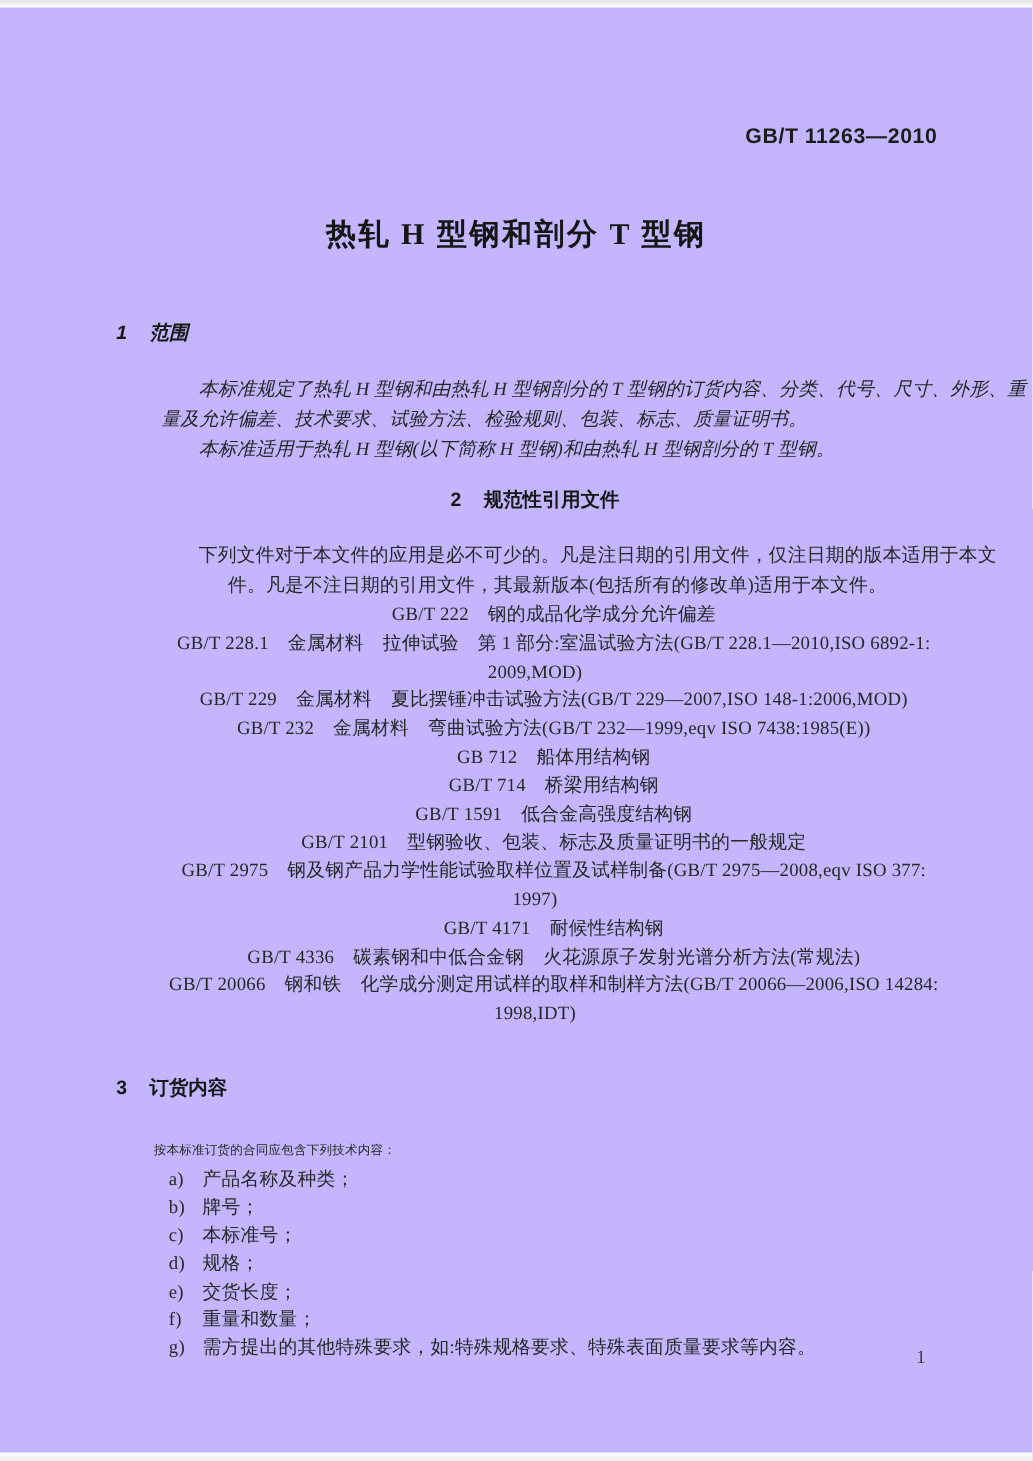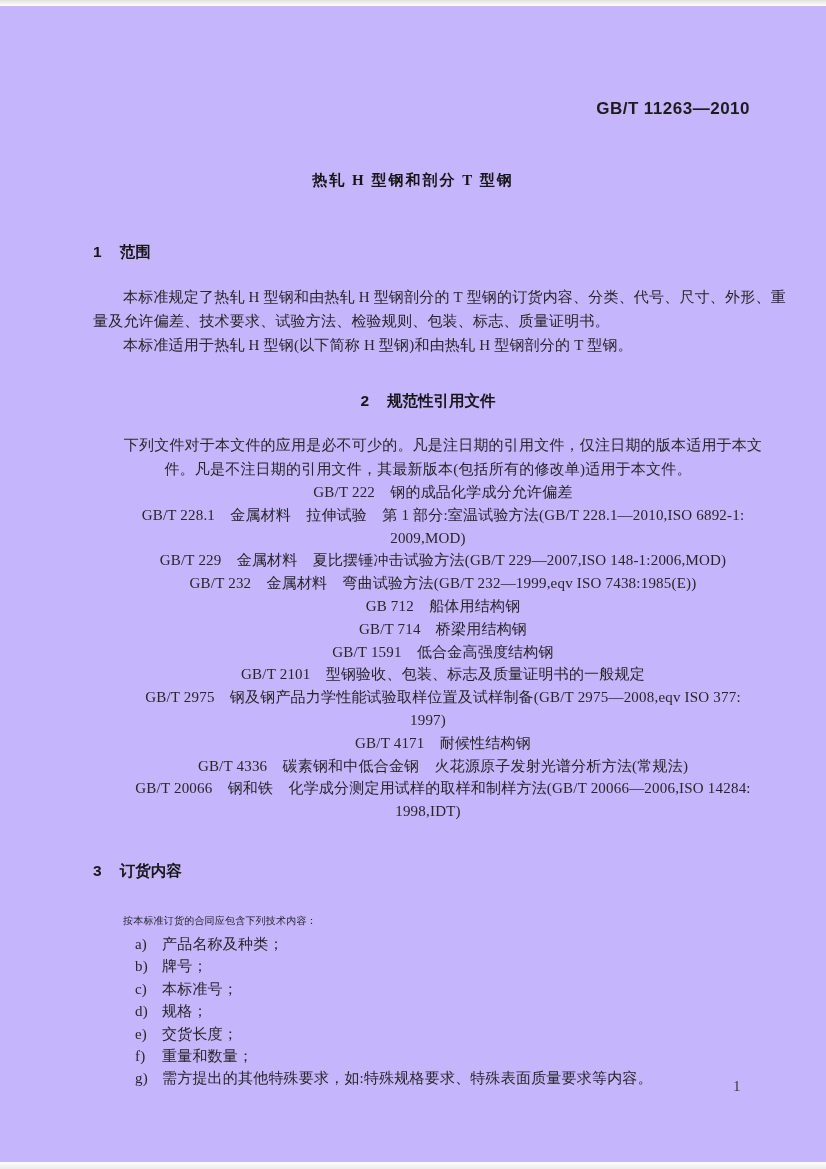--- a/index.html
+++ b/index.html
@@ -35,51 +35,52 @@
     color: #1c1c1c;
     white-space: nowrap;
   }
   .doc-code .code-prefix { margin-right: 5px; }
   .doc-title {
     position: absolute;
     top: 171px;
     left: 0;
     width: 100%;
     text-align: center;
-    font-size: 15px;
+    font-size: 24px;
     font-weight: bold;
     letter-spacing: 2px;
     color: #161616;
     white-space: nowrap;
   }
   .section {
     position: absolute;
     left: 93px;
     width: 670px;
   }
-  .sec-s1 { top: 242px; }
+  .sec-s1 { top: 257px; font-style: italic; }
   .sec-s2 { top: 391px; text-align: center; }
   .sec-s3 { top: 861px; }
   .sec-heading {
     font-family: "Liberation Sans", "DejaVu Sans", sans-serif;
     font-weight: bold;
     font-size: 15.5px;
     line-height: 20px;
     color: #171717;
     white-space: nowrap;
   }
   .sec-s1 .sec-heading { margin-bottom: 23px; }
   .sec-s2 .sec-heading { margin-bottom: 22px; }
   .sec-s3 .sec-heading { margin-bottom: 28px; }
   .sec-heading .sec-num { display: inline-block; margin-right: 18px; }
   .line {
     font-size: 15px;
     line-height: 24px;
     white-space: nowrap;
     letter-spacing: 0.2px;
+    margin-left: 36px;
   }
   .indent { padding-left: 30px; }
   .ref-line {
     font-size: 15px;
     line-height: 22.8px;
     white-space: nowrap;
     letter-spacing: 0.2px;
   }
   .ref-first { padding-left: 30px; }
   .list-intro {

